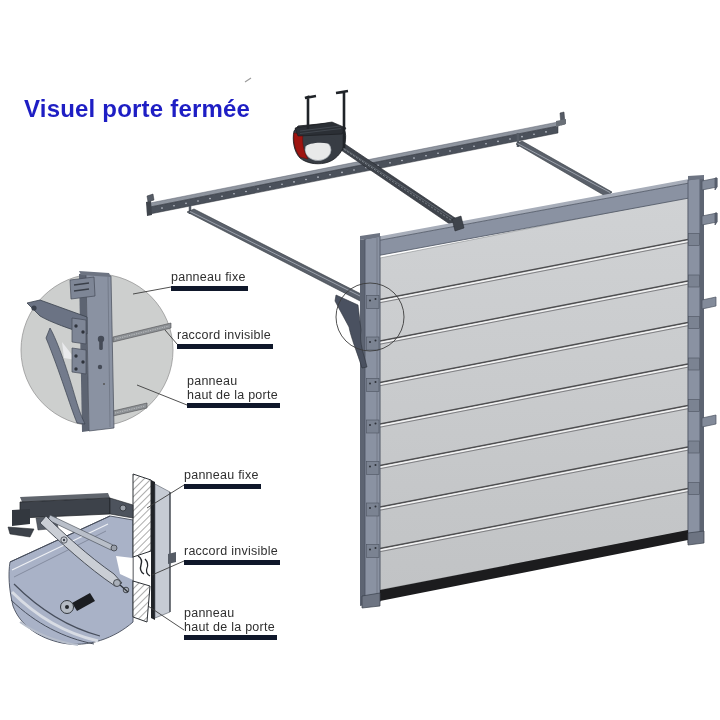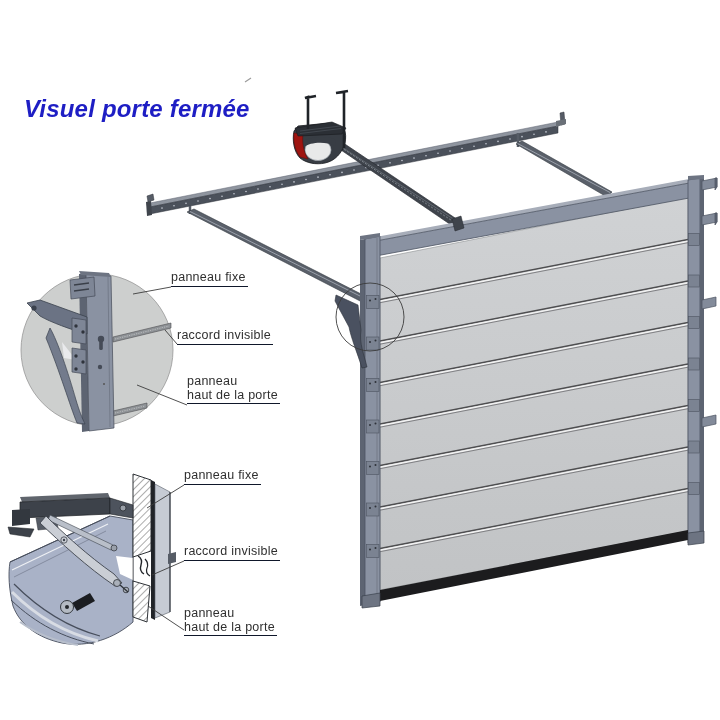--- a/index.html
+++ b/index.html
@@ -1,22 +1,22 @@
 <!DOCTYPE html>
 <html><head>
 <meta charset="utf-8">
 <style>
   html,body{margin:0;padding:0;background:#fff;}
   .stage{position:relative;width:720px;height:720px;background:#ffffff;overflow:hidden;
          font-family:"Liberation Sans",sans-serif;}
-  .title{position:absolute;left:24px;top:95px;font-size:24px;font-style:italic;font-weight:bold;
+  .title{position:absolute;left:24px;top:95px;font-size:24px;font-weight:bold;
          color:#1e1ec4;letter-spacing:.2px;white-space:nowrap;}
   .lbl{position:absolute;font-size:12.5px;line-height:13.5px;color:#2f2f2f;
        letter-spacing:.25px;white-space:nowrap;}
-  .u{border-bottom:1px solid #0f172a;display:inline-block;padding:0 2px 1px 0;}
+  .u{border-bottom:5px solid #0f172a;display:inline-block;padding:0 2px 1px 0;}
   svg{position:absolute;left:0;top:0;}
 </style>
 </head>
 <body>
 
 <div class="stage">
 
 <svg width="720" height="720" viewBox="0 0 720 720">
   <defs>
     <linearGradient id="gPanel" x1="0" y1="0" x2="0" y2="1">

